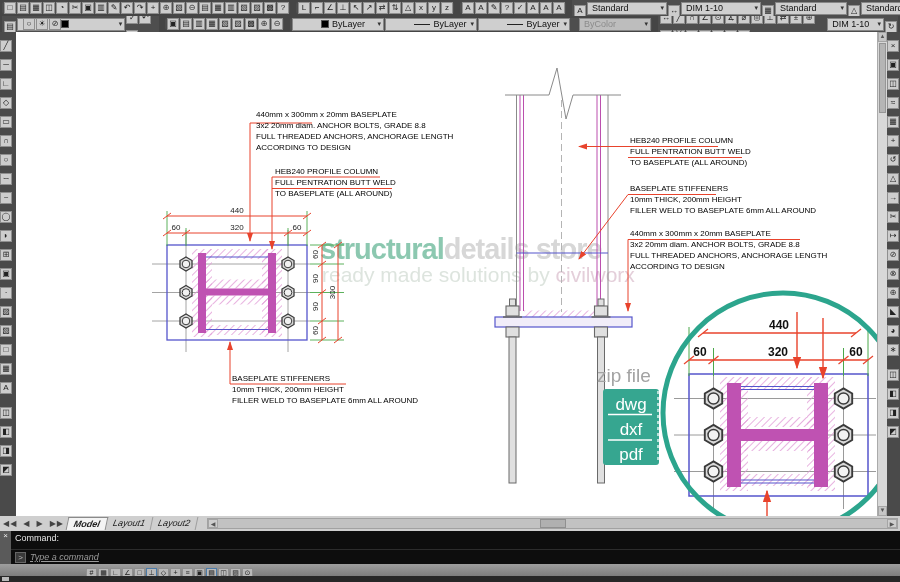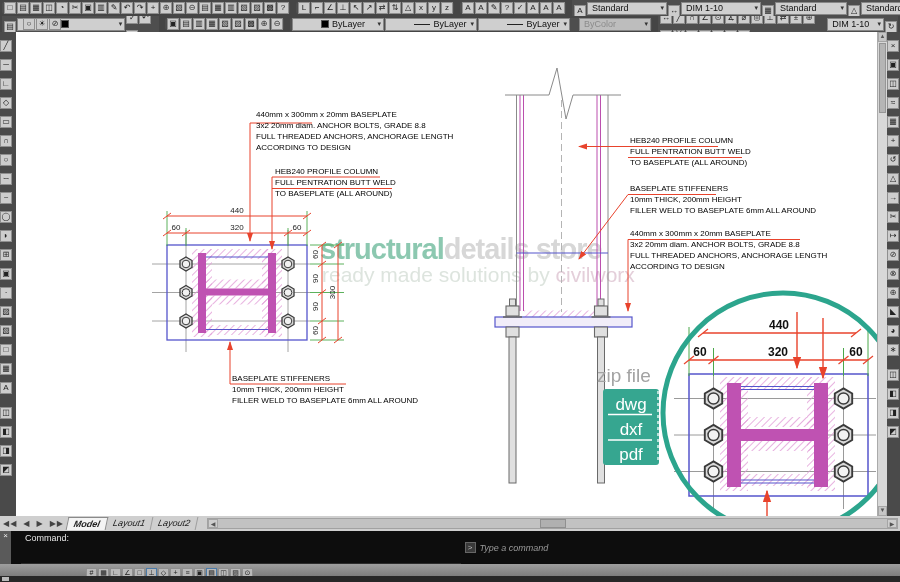--- a/index.html
+++ b/index.html
@@ -41,26 +41,26 @@
          transform:skewX(-12deg); cursor:pointer; }
   .tab.active { background:#f4f4f4; border:1px solid #8a8a8a; border-bottom:none; font-weight:bold; }
   .hscroll { flex:1; height:11px; margin:0 2px 0 10px; background:#c2c2c2; border:1px solid #a2a2a2; display:flex; align-items:center; }
   .hscroll .arr { width:10px; font-size:6px; text-align:center; color:#555; background:#cecece; border:1px solid #a5a5a5; cursor:pointer; }
   .hscroll .sp { flex:1; } .hscroll .thumb { width:26px; height:9px; background:#b0b0b0; border:1px solid #909090; cursor:grab; }
 
   
   .cmd { height:33px; background:#0d0d0d; display:flex; }
   .cmd-edge { width:11px; background:#5a5a5a; display:flex; flex-direction:column; align-items:center; }
   .cmd-x { color:#eee; font-size:8px; line-height:10px; cursor:pointer; }
-  .cmd-body { flex:1; display:flex; flex-direction:row;margin-left:10px; }
+  .cmd-body { flex:1; display:flex; flex-direction:column; }
   .cmd-hist { flex:1; color:#e6e6e6; font-size:9px; padding:2px 4px; border-bottom:1px solid #2c2c2c; }
   .cmd-input { flex:1; display:flex; align-items:center; gap:4px; padding:0 4px; }
   .cmd-chip { width:11px; height:11px; background:#3a3a3a; border:1px solid #666; color:#bbb; font-size:8px;
               line-height:10px; text-align:center; }
-  .cmd-prompt { color:#9a9a9a; font-size:9px; font-style:italic; }
+  .cmd-prompt { color:#9a9a9a; font-size:9px; font-style:italic;text-decoration:underline; }
 
   
   .status { height:12px; background:linear-gradient(#9e9e9e,#7d7d7d); display:flex; align-items:center; padding-left:85px; }
   .status .ti { width:11px; height:10px; font-size:7px; line-height:8px; background:#b9b9b9; }
   .bottom { height:6px; background:#272727; display:flex; align-items:center; }
   .bottom .dot { width:7px; height:4px; background:#b9b9b9; margin-left:2px; }
 
   
   text { font-family:"Liberation Sans", sans-serif; }
   .a8  { font-size:8px; fill:#000; }

